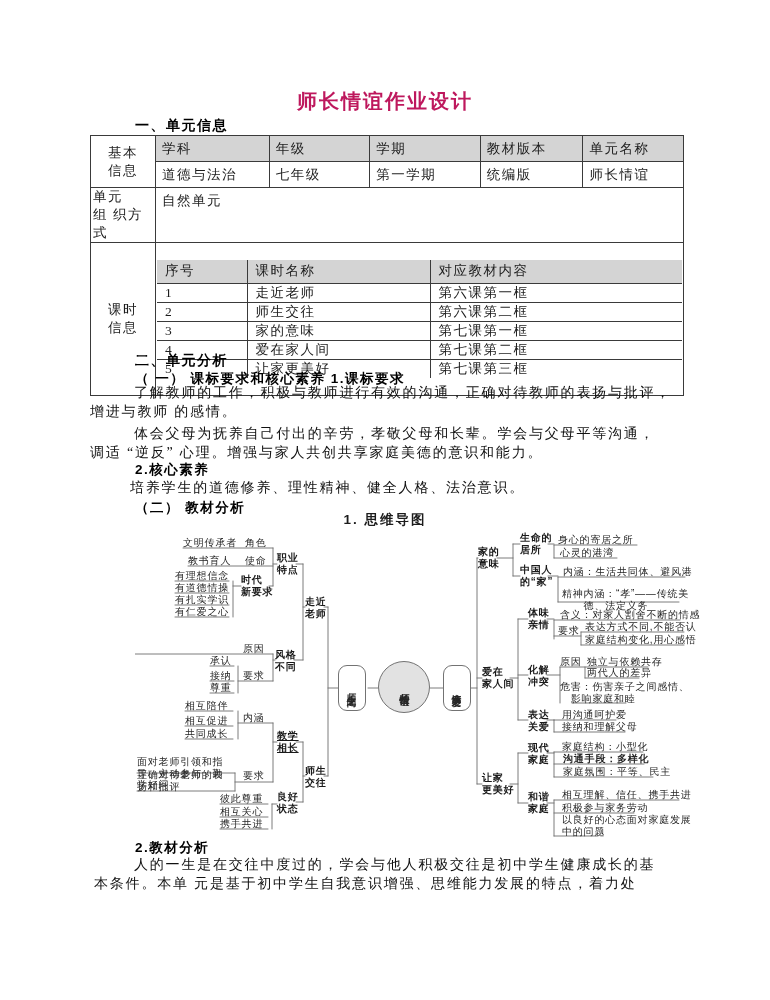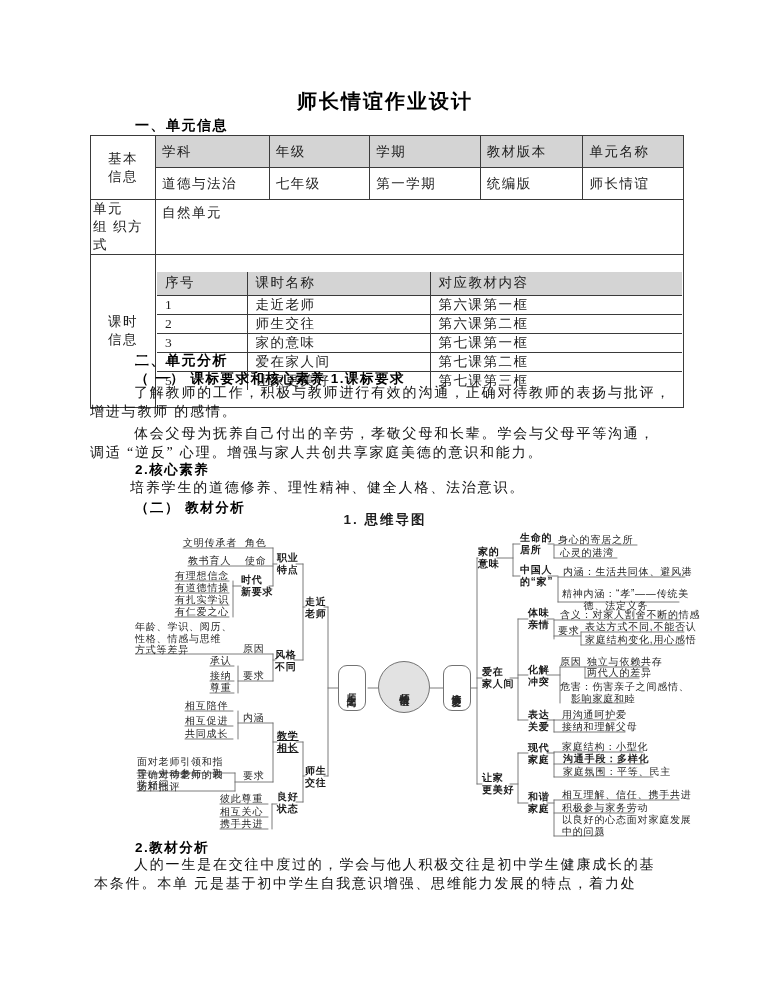--- a/index.html
+++ b/index.html
@@ -5,21 +5,21 @@
   html,body{margin:0;padding:0;}
   body{
     width:770px;height:1000px;position:relative;background:#ffffff;
     font-family:"Liberation Serif","DejaVu Serif",serif;color:#1c1c1c;
     overflow:hidden;
   }
   .abs{position:absolute;}
   .doc-title{
     left:0;top:88px;width:770px;text-align:center;
     font-family:"Liberation Sans","DejaVu Sans",sans-serif;
-    font-size:20px;font-weight:bold;letter-spacing:2px;color:#000000;
+    font-size:20px;font-weight:bold;letter-spacing:2px;color:#be185d;
   }
   .sec-head{
     font-family:"Liberation Sans","DejaVu Sans",sans-serif;
     font-size:14px;font-weight:bold;letter-spacing:1.5px;color:#000;
   }
   .body-par{
     left:90px;width:592px;font-size:14px;letter-spacing:1.8px;
     line-height:18.5px;white-space:pre-line;text-indent:44px;color:#111;
   }
   .map-title{
@@ -35,21 +35,21 @@
   .unit-table .hdr{background:#d4d4d4;}
   .unit-table .c-label{text-align:center;padding:0 2px;}
   .inner-wrap{padding:1px !important;vertical-align:top !important;}
   .inner-table{border-collapse:collapse;table-layout:fixed;width:525px;
     font-size:13.5px;letter-spacing:1.5px;}
   .inner-table td{border:1px solid #3a3a3a;padding:0 8px;overflow:hidden;}
   .inner-table tr td:first-child{border-left:none;}
   .inner-table tr td:last-child{border-right:none;}
   .inner-table tr:first-child td{border-top:none;}
   .inner-table tr:last-child td{border-bottom:none;}
-  .row-h22{height:32px;}
+  .row-h22{height:26px;}
   .row-h52{height:52px;vertical-align:top;}
   .row-h23{height:23px;}
   .row-h18{height:18.5px;}
   
   #mindmap{left:135px;top:524px;width:580px;height:316px;
     font-family:"Liberation Sans","DejaVu Sans",sans-serif;}
   #mm-svg{position:absolute;left:0;top:0;width:580px;height:316px;}
   #mm-svg line{stroke:#6e6e6e;stroke-width:0.9;stroke-linecap:round;}
   #mm-nodes{position:absolute;left:0;top:0;width:580px;height:316px;}
   .mm-node{position:absolute;font-size:10px;line-height:11.5px;
@@ -273,23 +273,20 @@
       <div class="mm-node mm-b" style="left: 142px; top: 28px;">职业
 特点</div>
       <div class="mm-node" style="left: 40px; top: 46px;">有理想信念</div>
       <div class="mm-node" style="left: 40px; top: 58px;">有道德情操</div>
       <div class="mm-node" style="left: 40px; top: 70px;">有扎实学识</div>
       <div class="mm-node" style="left: 40px; top: 82px;">有仁爱之心</div>
       <div class="mm-node mm-b" style="left: 106px; top: 50px;">时代
 新要求</div>
       <div class="mm-node mm-b" style="left: 170px; top: 72px;">走近
 老师</div>
-      <div class="mm-node" style="left: 0px; top: 97px;">年龄、学识、阅历、
-性格、情感与思维
-方式等差异</div>
       <div class="mm-node" style="left: 108px; top: 119px;">原因</div>
       <div class="mm-node mm-b" style="left: 140px; top: 125px;">风格
 不同</div>
       <div class="mm-node" style="left: 75px; top: 131px;">承认</div>
       <div class="mm-node" style="left: 75px; top: 146px;">接纳</div>
       <div class="mm-node" style="left: 108px; top: 146px;">要求</div>
       <div class="mm-node" style="left: 75px; top: 158px;">尊重</div>
       <div class="mm-node" style="left: 50px; top: 176px;">相互陪伴</div>
       <div class="mm-node" style="left: 50px; top: 191px;">相互促进</div>
       <div class="mm-node" style="left: 108px; top: 188px;">内涵</div>

